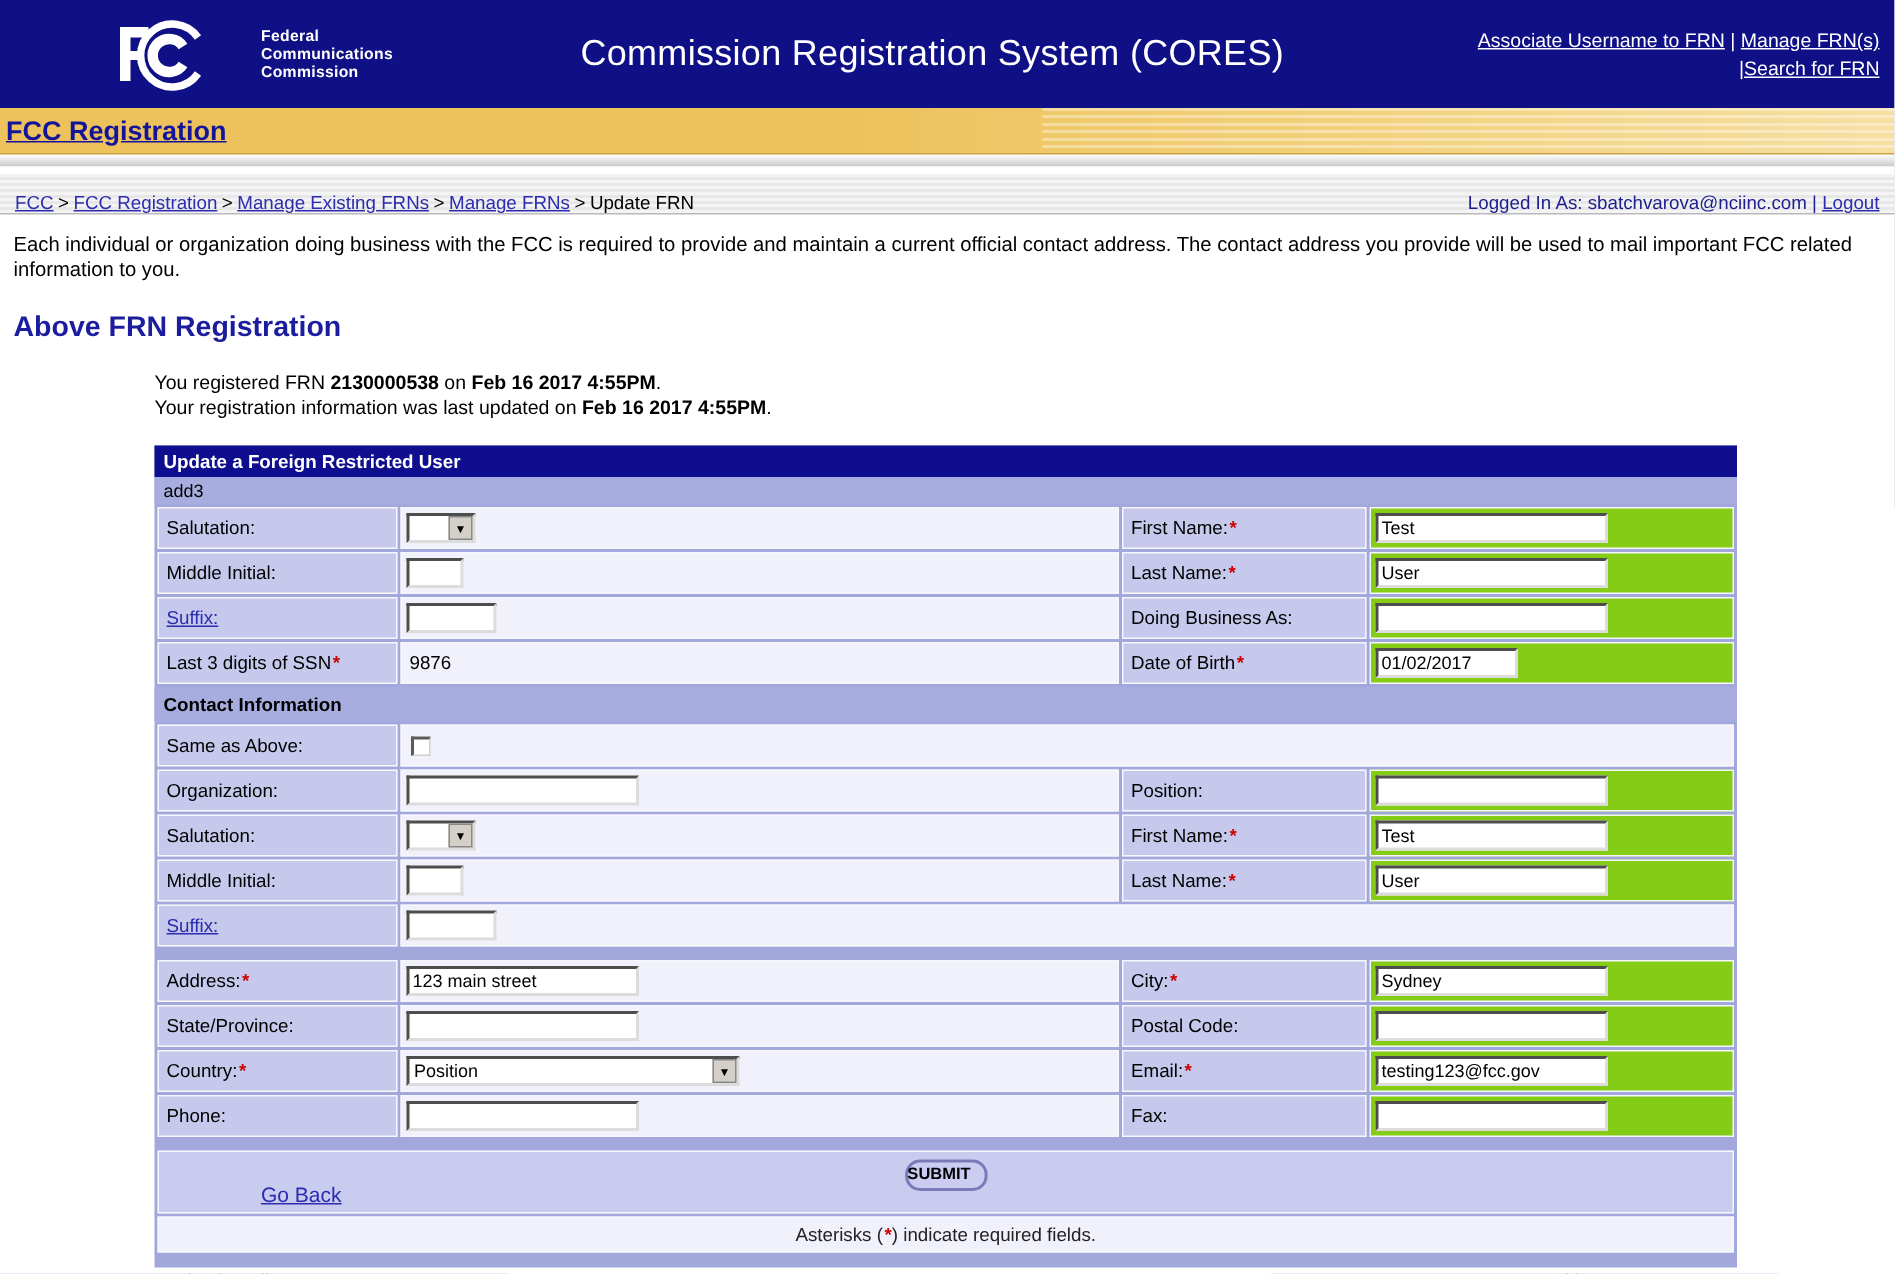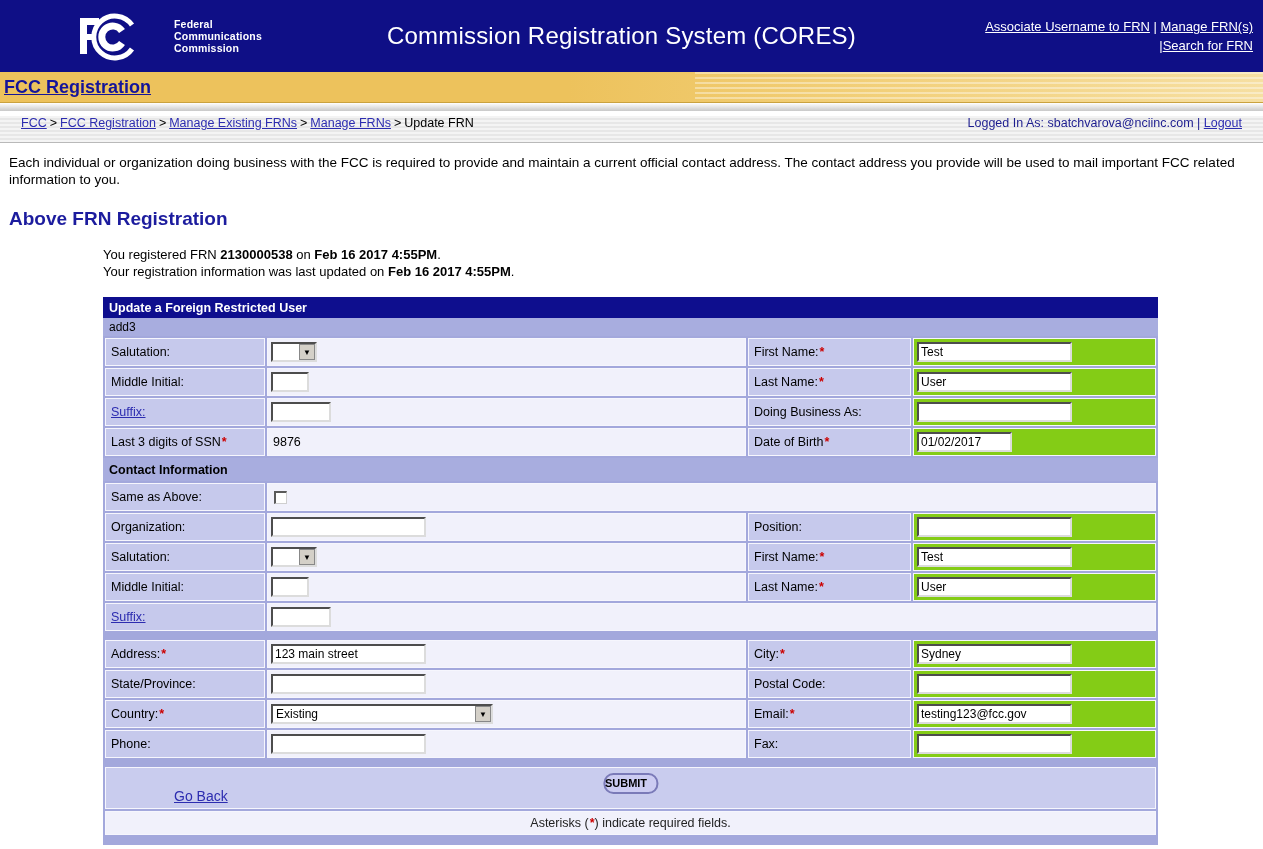--- a/index.html
+++ b/index.html
@@ -34,22 +34,22 @@
     background:repeating-linear-gradient(180deg, rgba(255,255,255,.38) 0 2px, rgba(255,255,255,0) 2px 5px);
     pointer-events:none;
   }
   .gold-bar a { color:#14149a; font-size:18px; font-weight:bold; margin-left:4px; }
 
   .gray-strip { height:8px; background:linear-gradient(#ffffff,#c9c9c9); }
   .white-gap { height:5px; background:#fff; }
 
   
   .crumb-bar {
-    height:27px; display:flex; align-items:flex-start; justify-content:space-between;
-    padding:0 21px;
+    height:27px; display:flex; align-items:flex-end; justify-content:space-between;
+    padding:0 10px;
     background:repeating-linear-gradient(180deg,#f4f4f4 0 2px,#e7e7e7 2px 4px);
     border-bottom:1px solid #b9b9b9;
     font-size:12.5px;
   }
   .crumbs a { color:#2c2cb0; }
   .crumbs .sep { color:#000; padding:0 3px; }
   .crumbs .current { color:#000; }
   .session { color:#1d1d8f; }
   .session a { color:#2c2cb0; }
 
@@ -373,21 +373,21 @@
     </div>
   </div>
 
   <div class="frow">
     <div class="cell lab1">
         <span>Country:</span>
         <span class="req">*</span>
       </div>
     <div class="cell fld1">
       <div class="combo combo-lg">
-        <div class="combo-text">Existing</div>
+        <div class="combo-text">Position</div>
         <div class="combo-btn">▼</div>
       </div>
     </div>
     <div class="cell lab2">
         <span>Email:</span>
         <span class="req">*</span>
       </div>
     <div class="cell fld2">
       <input class="tin w155" value="testing123@fcc.gov" style="">
     </div>

